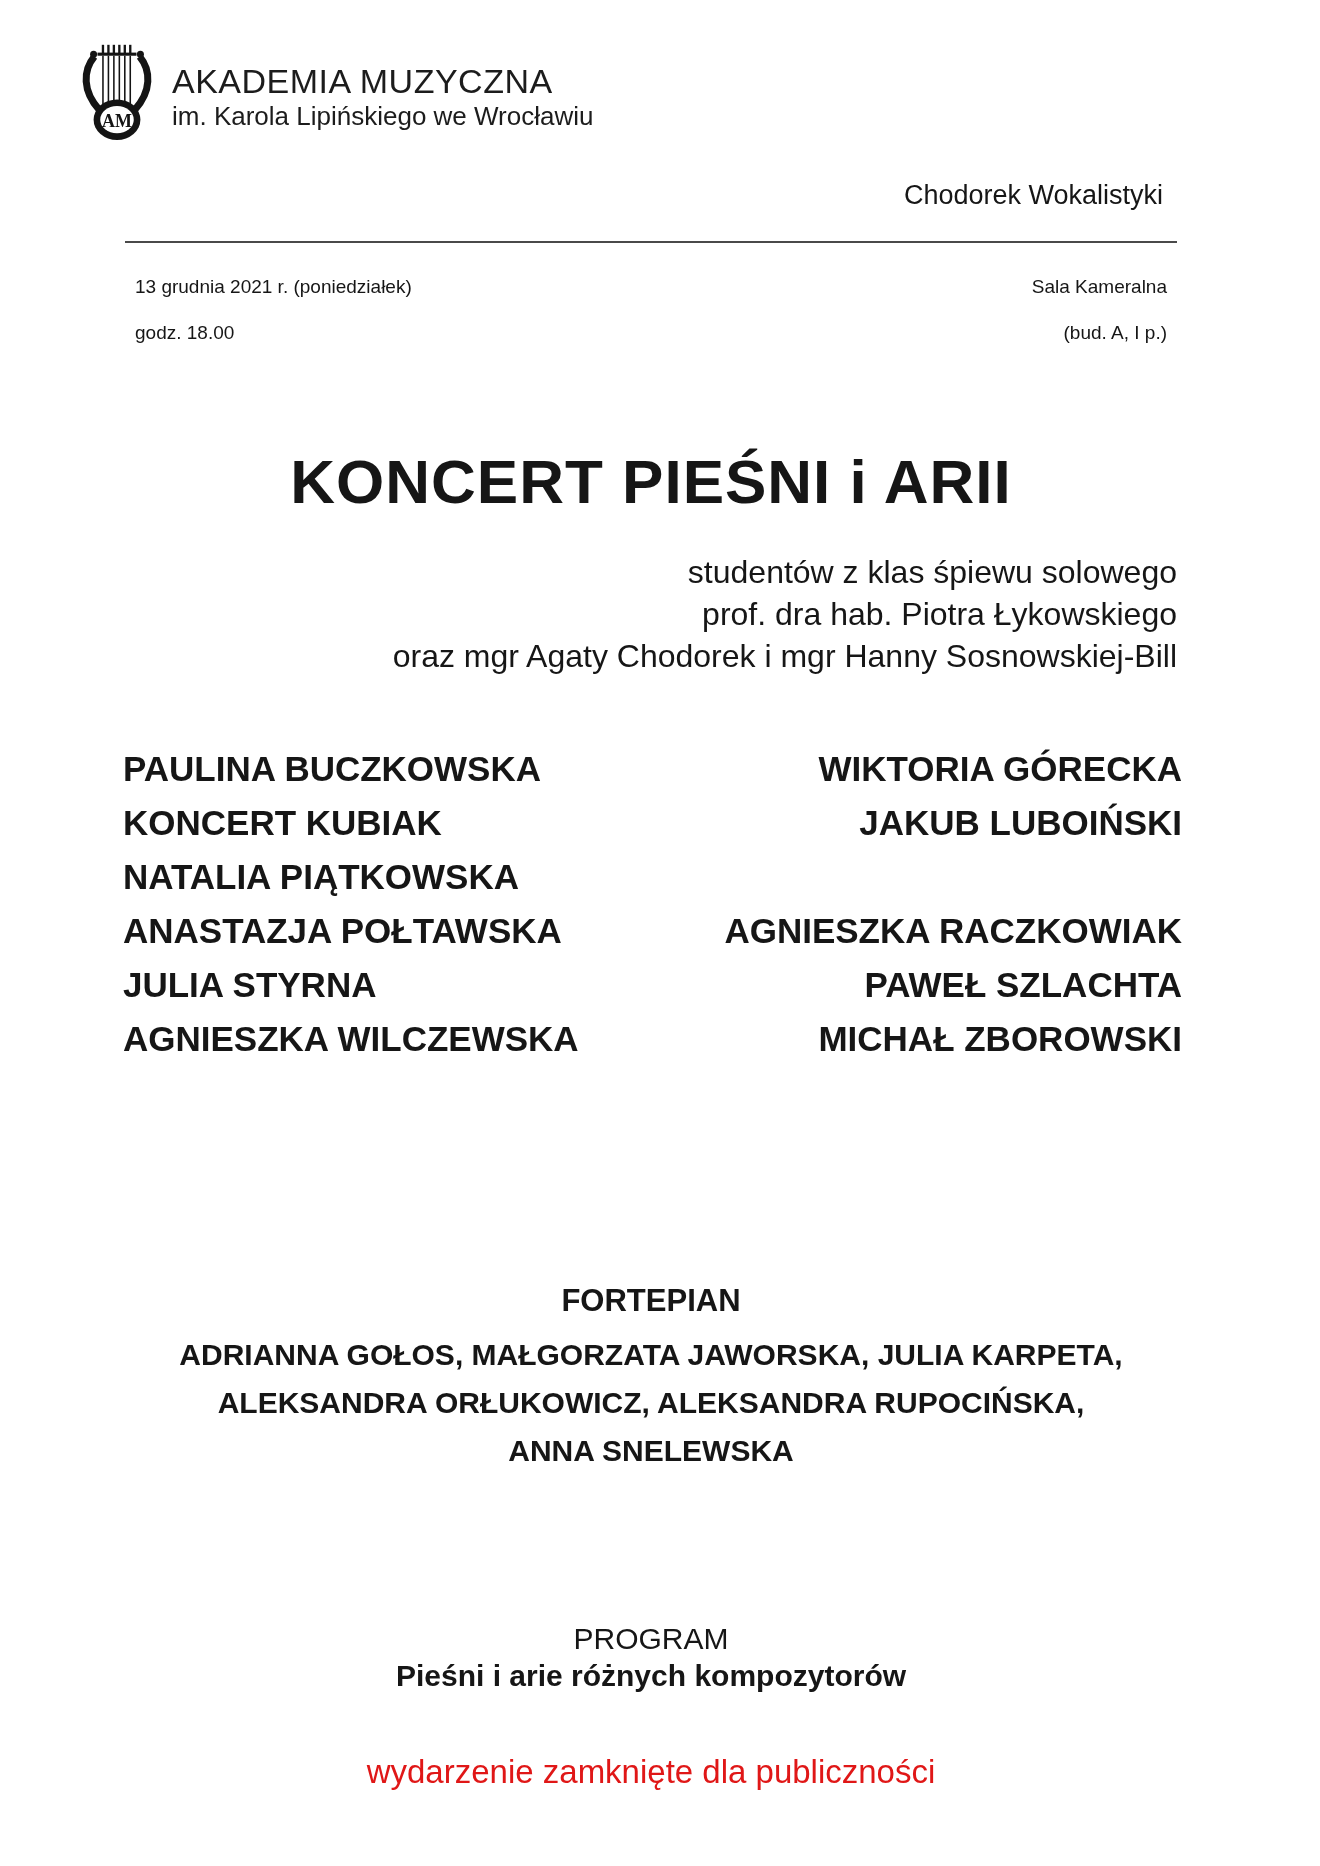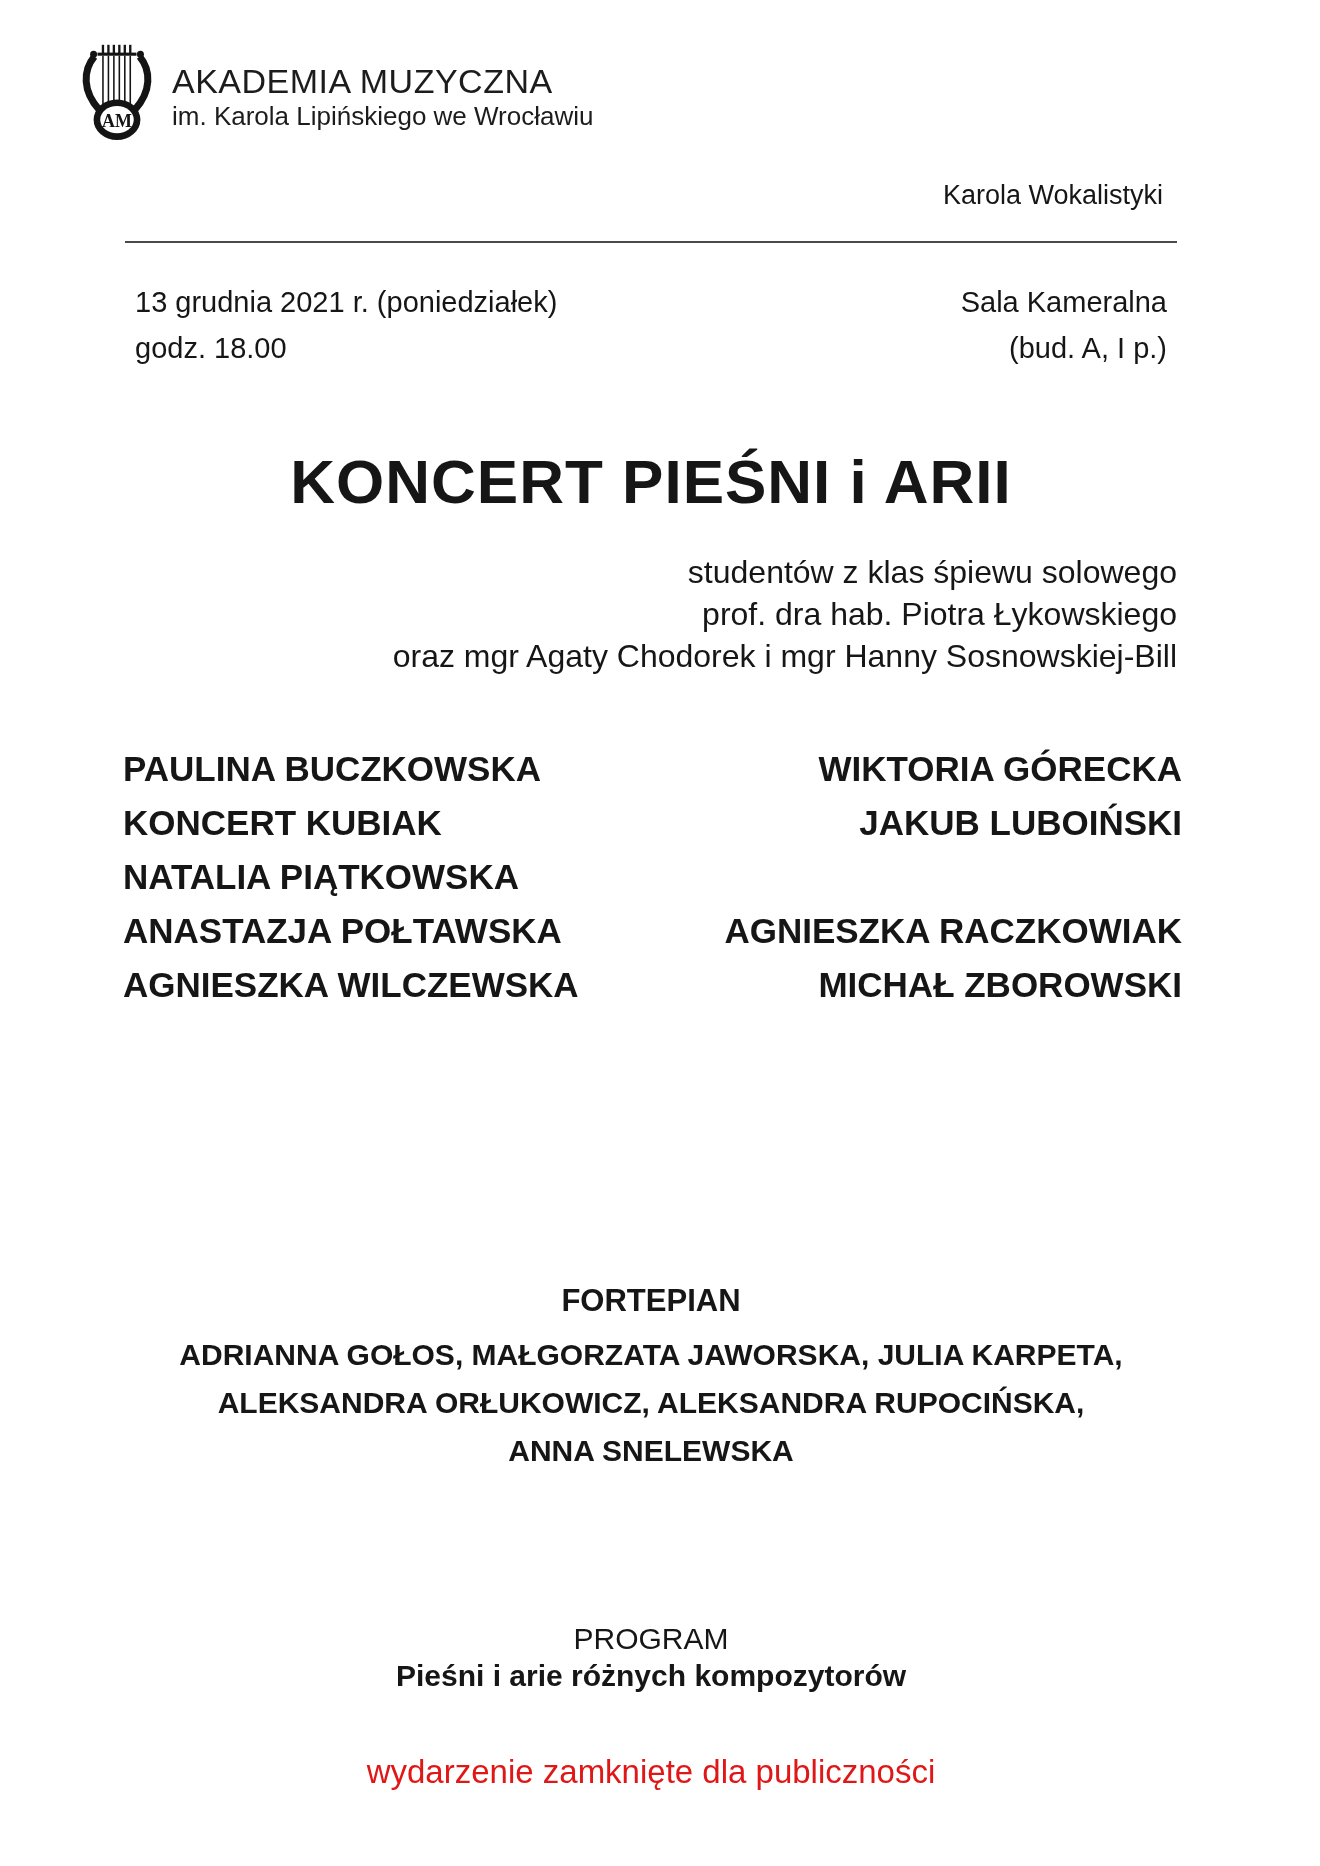--- a/index.html
+++ b/index.html
@@ -45,23 +45,23 @@
   }
   .divider{
     position:absolute;
     left:125px; top:241px;
     width:1052px; height:2px;
     background:var(--divider,#4a4a4a);
     border:none; margin:0;
   }
   .info{
     position:absolute;
-    left:135px; top:279px;
+    left:135px; top:264px;
     width:1032px;
-    font-size:29px;
+    font-size:19px;
     line-height:46px;
   }
   .info-row{display:flex;justify-content:space-between;}
 
   
   .title{
     position:absolute;
     left:125px; top:446px;
     width:1052px;
     margin:0;
@@ -177,21 +177,21 @@
         <ellipse cx="50" cy="98" rx="21.5" ry="17.5" fill="#ffffff"></ellipse>
         <text x="50" y="107" text-anchor="middle" font-family="Liberation Serif, serif" font-size="23" font-weight="700" fill="#141414">AM</text>
       </svg>
     </span>
     <div class="org">
       <div class="org-name">AKADEMIA MUZYCZNA</div>
       <div class="org-sub">im. Karola Lipińskiego we Wrocławiu</div>
     </div>
   </header>
 
-  <div class="department">Karola Wokalistyki</div>
+  <div class="department">Chodorek Wokalistyki</div>
 
   <div class="divider"></div>
 
   <div class="info">
     <div class="info-row">
       <span>13 grudnia 2021 r. (poniedziałek)</span>
       <span>Sala Kameralna</span>
     </div>
     <div class="info-row">
       <span>godz. 18.00</span>
@@ -215,20 +215,24 @@
     <div class="perf-row">
       <span class="perf-left">KONCERT KUBIAK</span>
       <span class="perf-right">JAKUB LUBOIŃSKI</span>
     </div>
     <div class="perf-row">
       <span class="perf-right">NATALIA PIĄTKOWSKA</span>
     </div>
     <div class="perf-row">
       <span class="perf-left">ANASTAZJA POŁTAWSKA</span>
       <span class="perf-right">AGNIESZKA RACZKOWIAK</span>
+    </div>
+    <div class="perf-row">
+      <span class="perf-left">JULIA STYRNA</span>
+      <span class="perf-right">PAWEŁ SZLACHTA</span>
     </div>
     <div class="perf-row">
       <span class="perf-left">AGNIESZKA WILCZEWSKA</span>
       <span class="perf-right">MICHAŁ ZBOROWSKI</span>
     </div>
   </div>
 
   <div class="piano">
     <div class="piano-heading">FORTEPIAN</div>
     <div class="piano-line">ADRIANNA GOŁOS, MAŁGORZATA JAWORSKA, JULIA KARPETA,</div>

